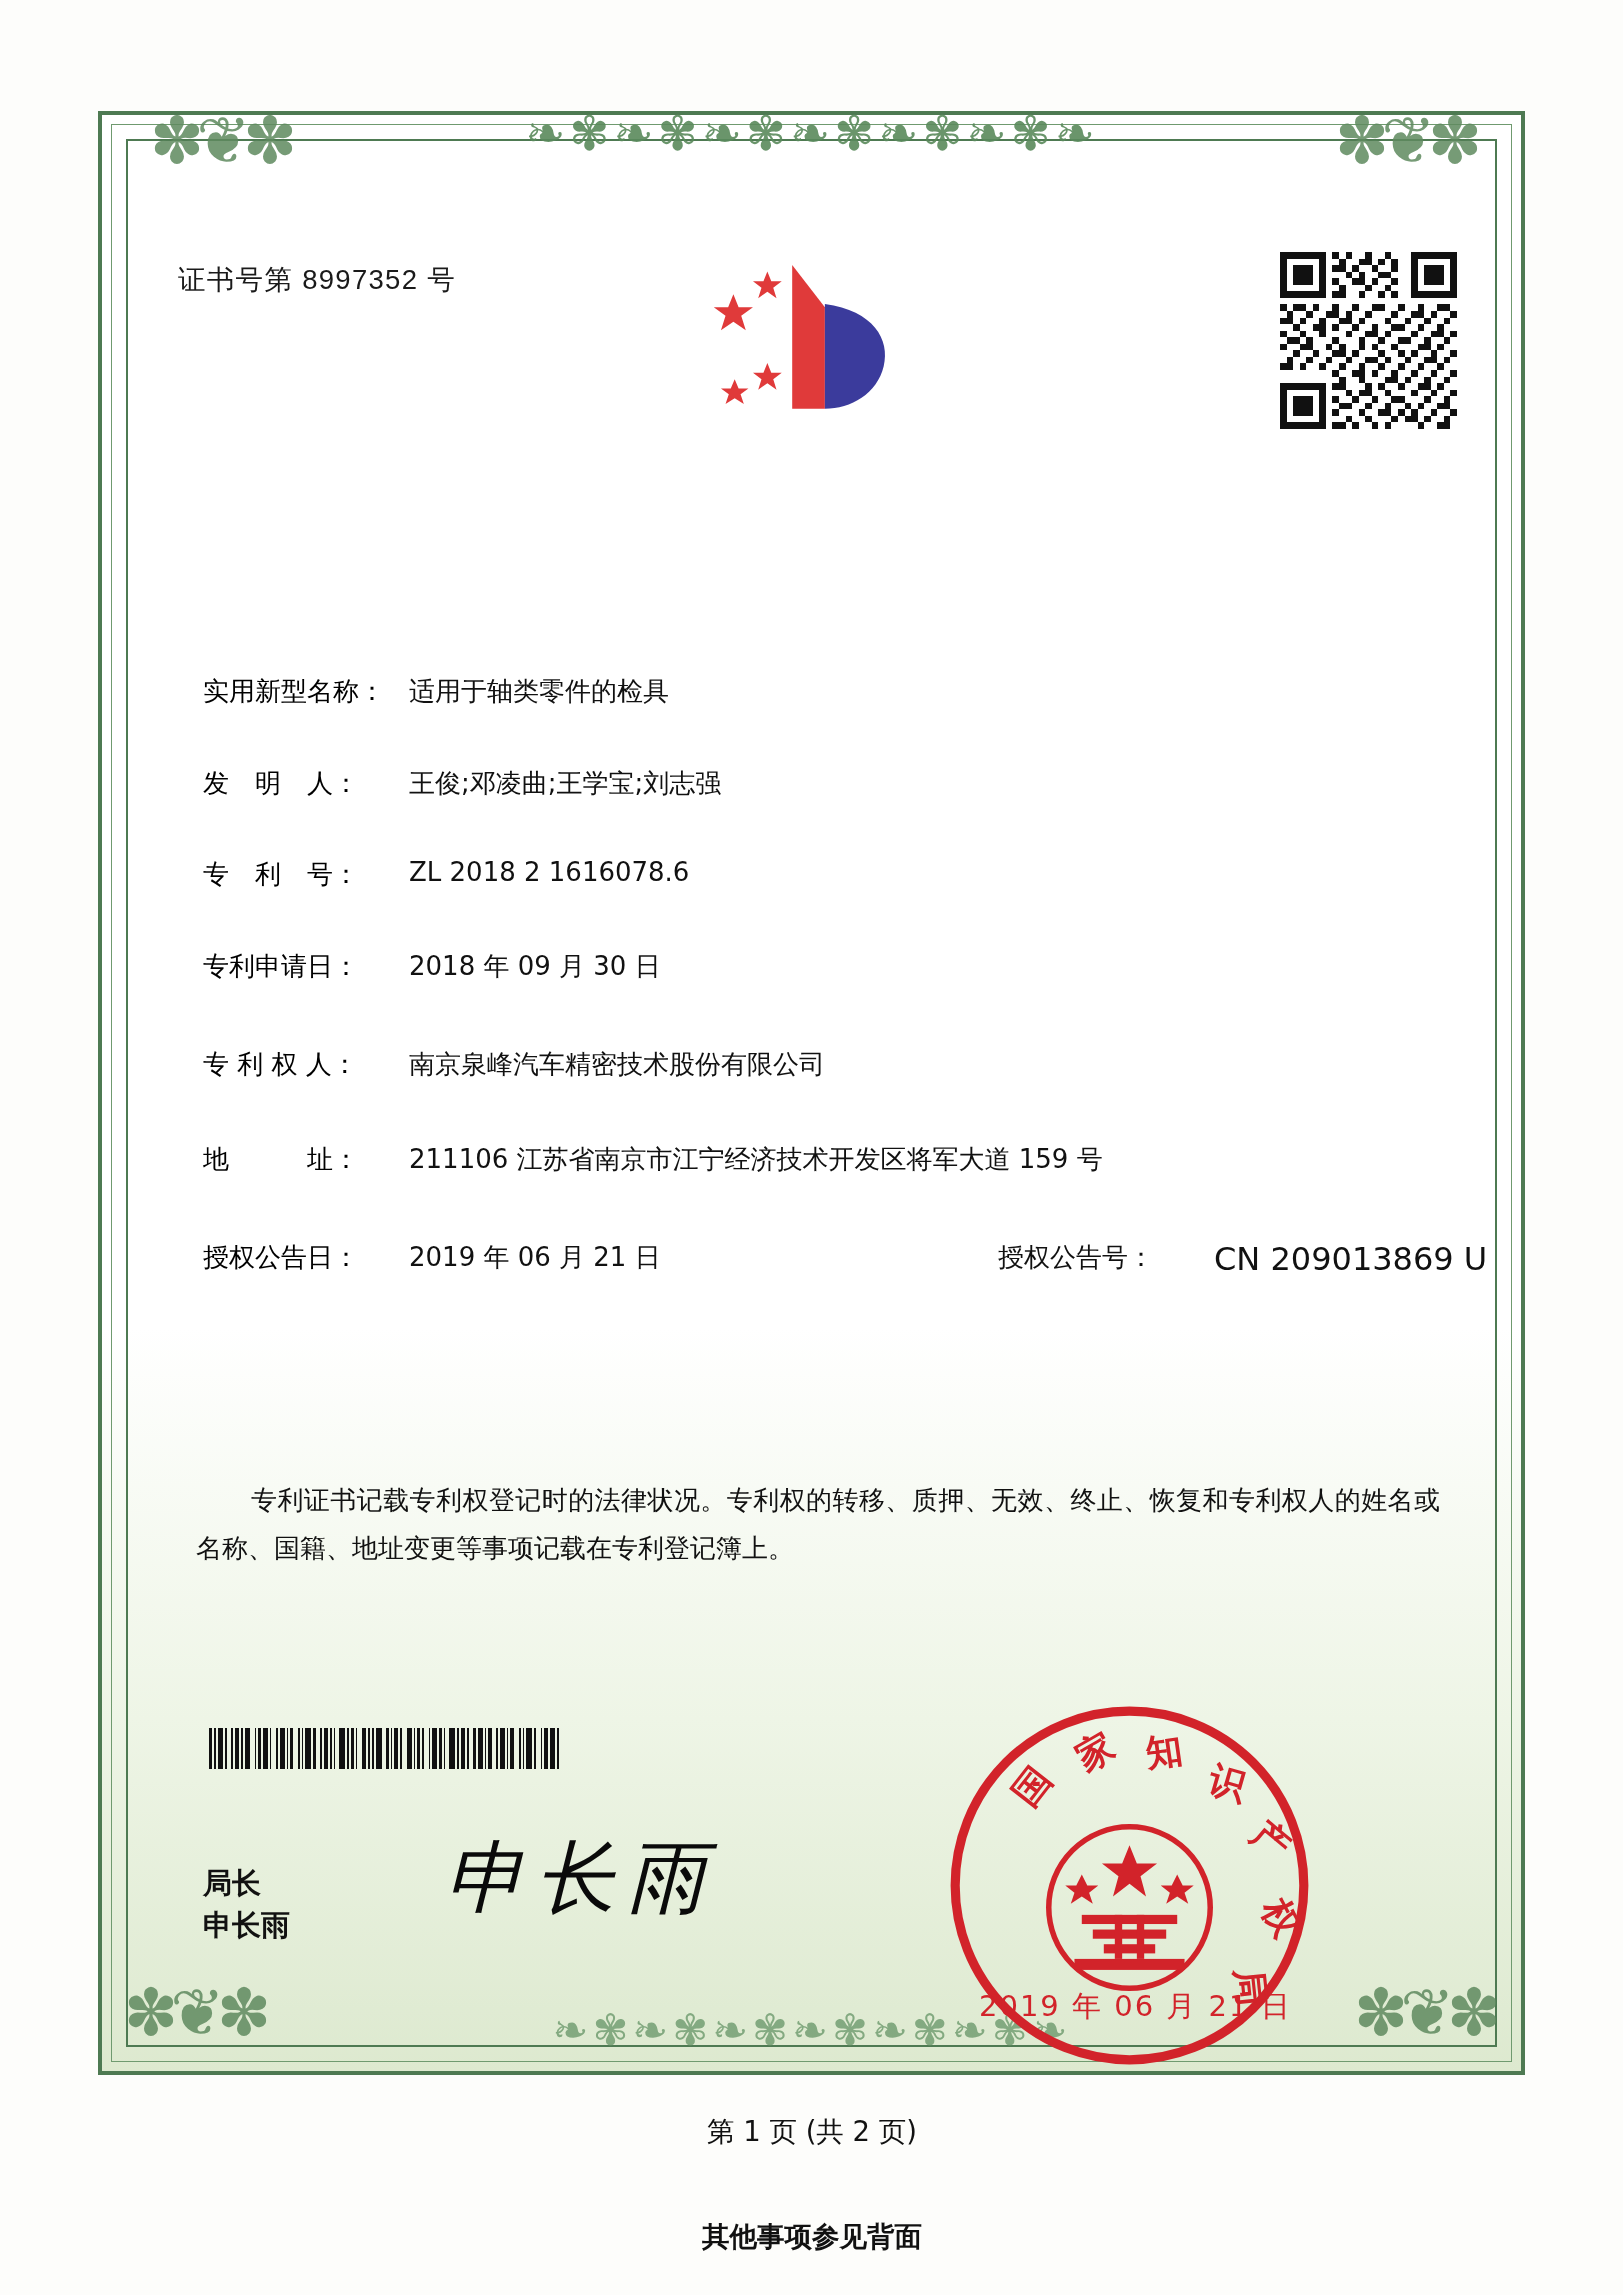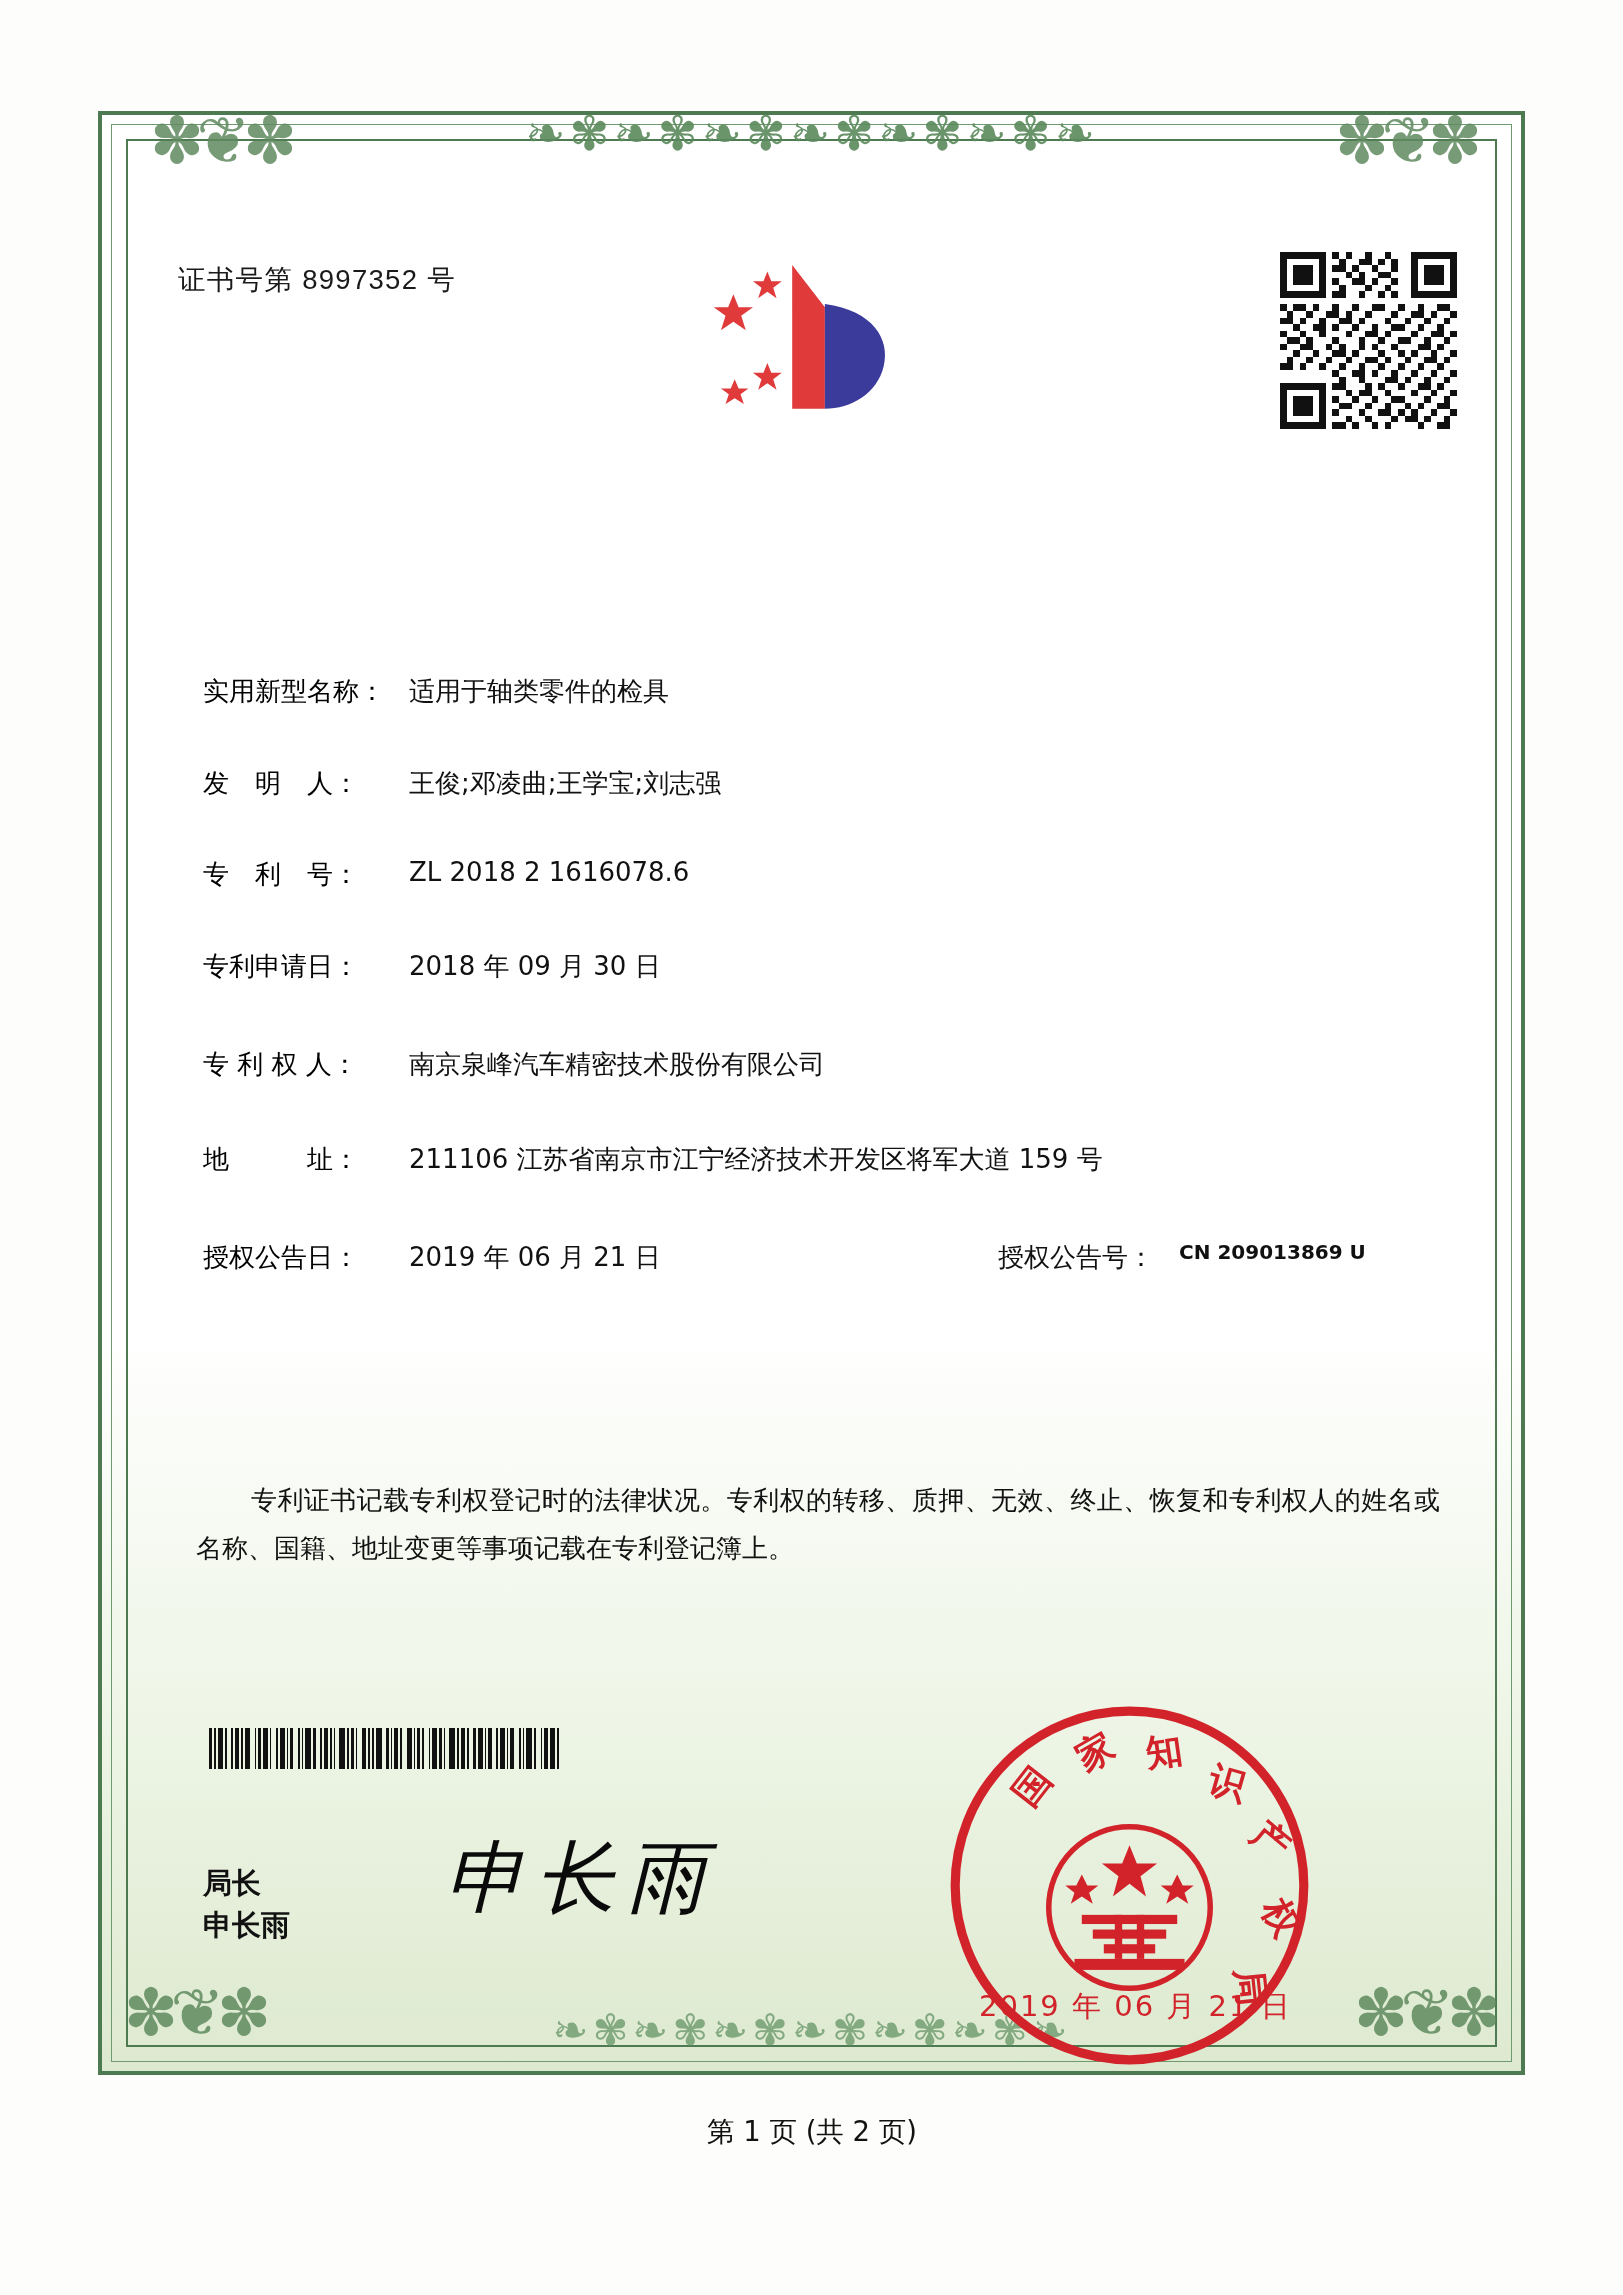--- a/index.html
+++ b/index.html
@@ -174,26 +174,25 @@
   .f-label2 {
     position: absolute;
     left: 795px;
     font-size: 26px;
     color: #111;
     white-space: nowrap;
     font-family: "DejaVu Sans", "Liberation Sans", sans-serif;
   }
   .f-value2 {
     position: absolute;
-    left: 976px;
-    font-size: 20px;
+    left: 1011px;
+    font-size: 32px;
     color: #111;
     white-space: nowrap;
     font-family: "DejaVu Sans", "Liberation Sans", sans-serif;
-    font-weight: bold;
   }
 
   
   .para {
     position: absolute;
     left: 196px;
     width: 1244px;
     font-size: 26px;
     line-height: 48px;
     color: #111;
@@ -603,15 +602,16 @@
           <rect x="-30" y="28" width="60" height="6"></rect>
           <rect x="-8" y="4" width="4" height="24"></rect>
           <rect x="4" y="4" width="4" height="24"></rect>
         </g>
       </g>
     </svg>
   </div>
   <div class="seal-date">2019 年 06 月 21 日</div>
 
   <div class="page-no">第 1 页 (共 2 页)</div>
+  <div class="back-note">其他事项参见背面</div>
 
 </div>
 
 
 </body></html>

